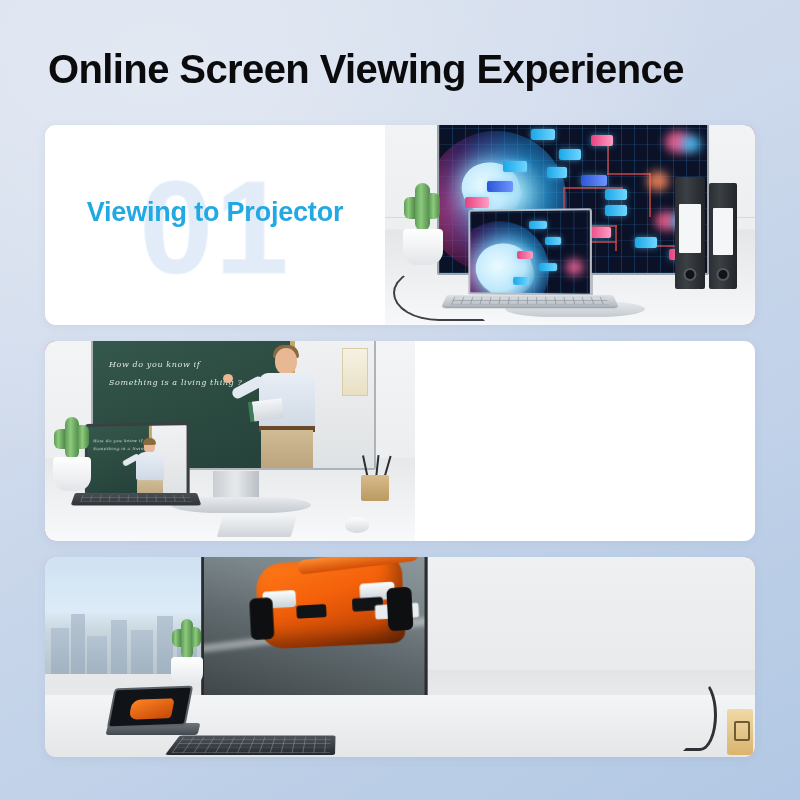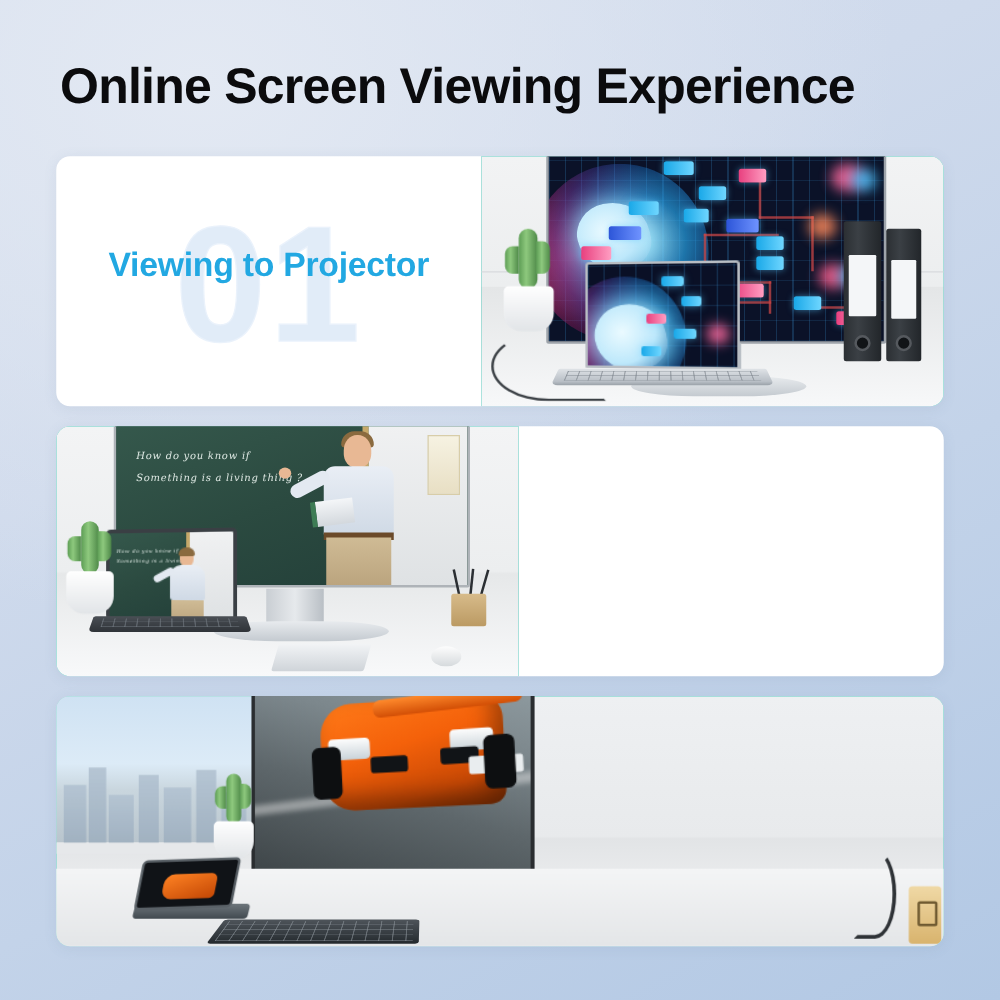--- a/index.html
+++ b/index.html
@@ -100,21 +100,21 @@
     letter-spacing: -0.1px;
     white-space: nowrap;
   }
 
   
   .photo-pane {
     flex: 1 1 auto;
     height: 100%;
     position: relative;
     overflow: hidden;
-    background: #14b8a6;
+    background: #be185d;
   }
 
   
   .scene-office {
     position: absolute;
     inset: 0;
     background:
       linear-gradient(180deg, #f2f3f4 0%, #eceeef 52%, #e4e6e7 52.5%, #f7f8f9 100%);
   }
   .wall-seam {

